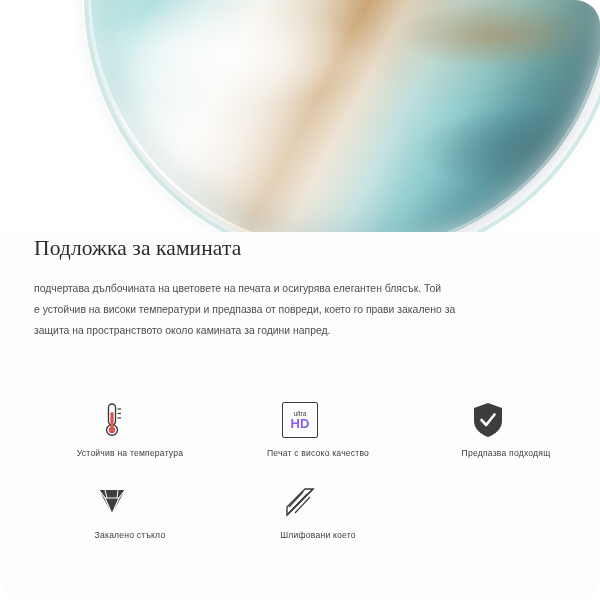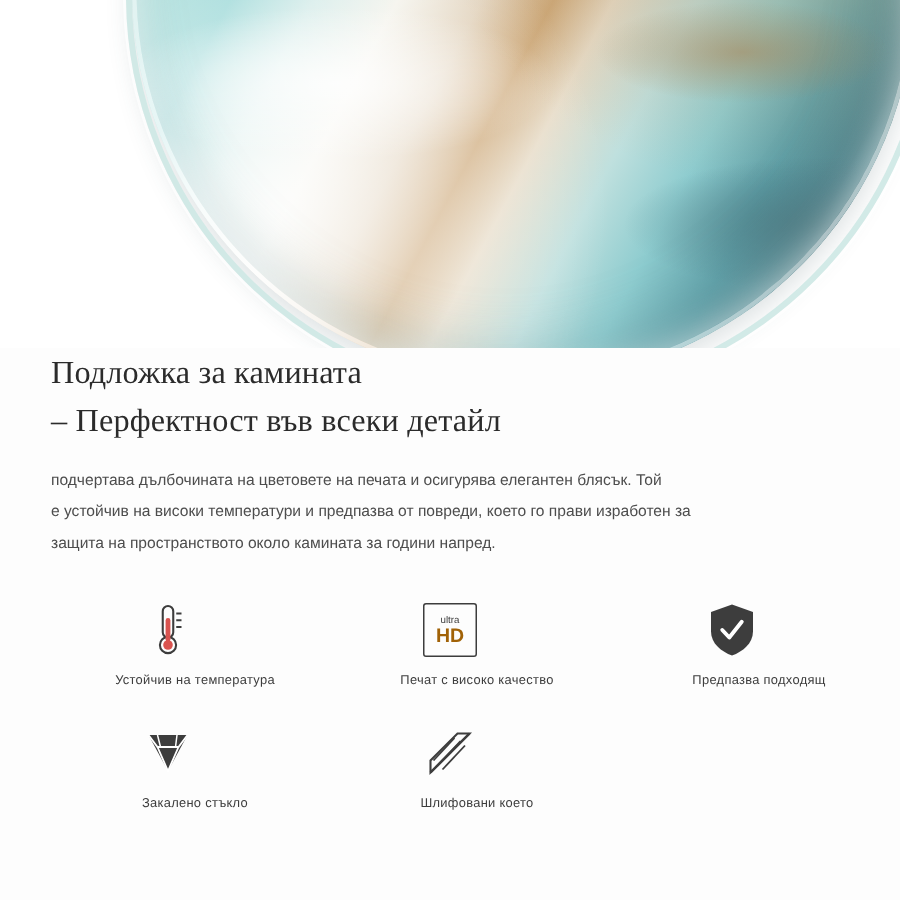--- a/index.html
+++ b/index.html
@@ -12,20 +12,21 @@
     background: #ffffff;
     font-family: "Liberation Sans", sans-serif;
     overflow: hidden;
   }
   .page {
     position: relative;
     width: 600px;
     height: 600px;
     background: #fdfdfd;
     overflow: hidden;
+    border-radius: 25px;
   }
 
   
   .hero {
     position: absolute;
     top: 0;
     left: 0;
     width: 600px;
     height: 232px;
     overflow: hidden;
@@ -163,25 +164,24 @@
 <div class="page">
 
   <div class="hero">
     <div class="hero-plate"></div>
     <div class="hero-edge"></div>
   </div>
 
   <div class="content">
     <h1 class="headline">
       <span>Подложка за камината</span>
-      <span class="l2">– Перфектност във всеки детайл</span>
     </h1>
     <p class="body-copy">
       <span>подчертава дълбочината на цветовете на печата и осигурява елегантен блясък. Той</span>
-      <span>е устойчив на високи температури и предпазва от повреди, което го прави изработен за</span>
+      <span>е устойчив на високи температури и предпазва от повреди, което го прави закалено за</span>
       <span>защита на пространството около камината за години напред.</span>
     </p>
   </div>
 
   <div class="features">
 
     <div class="feature">
       <div class="feature-icon">
         <svg width="30" height="40" viewBox="0 0 30 40">
           <rect x="11.5" y="4" width="7" height="21" rx="3.5" fill="none" stroke="#3d3d3d" stroke-width="1.4"></rect>
@@ -193,21 +193,21 @@
           <line x1="20.5" y1="18" x2="24" y2="18" stroke="#3d3d3d" stroke-width="1.2"></line>
         </svg>
       </div>
       <div class="feature-label">Устойчив на температура</div>
     </div>
 
     <div class="feature">
       <div class="feature-icon">
         <div style="width:34px;height:34px;border:1.4px solid #3d3d3d;border-radius:2px;display:flex;flex-direction:column;align-items:center;justify-content:center;">
           <div style="font-size:6.5px;color:#3d3d3d;line-height:7px;">ultra</div>
-          <div style="font-size:13px;font-weight:bold;color:#a16207;line-height:14px;">HD</div>
+          <div style="font-size:13px;font-weight:bold;color:#8b5cf6;line-height:14px;">HD</div>
         </div>
       </div>
       <div class="feature-label">Печат с високо качество</div>
     </div>
 
     <div class="feature">
       <div class="feature-icon">
         <svg width="34" height="40" viewBox="0 0 34 40">
           <path d="M17 3 L31 8 V21 C31 29 24 34.5 17 37 C10 34.5 3 29 3 21 V8 Z" fill="#3d3d3d"></path>
           <path d="M10.5 20 L15.2 25 L23.5 14.5" fill="none" stroke="#ffffff" stroke-width="2.6" stroke-linecap="round" stroke-linejoin="round"></path>

